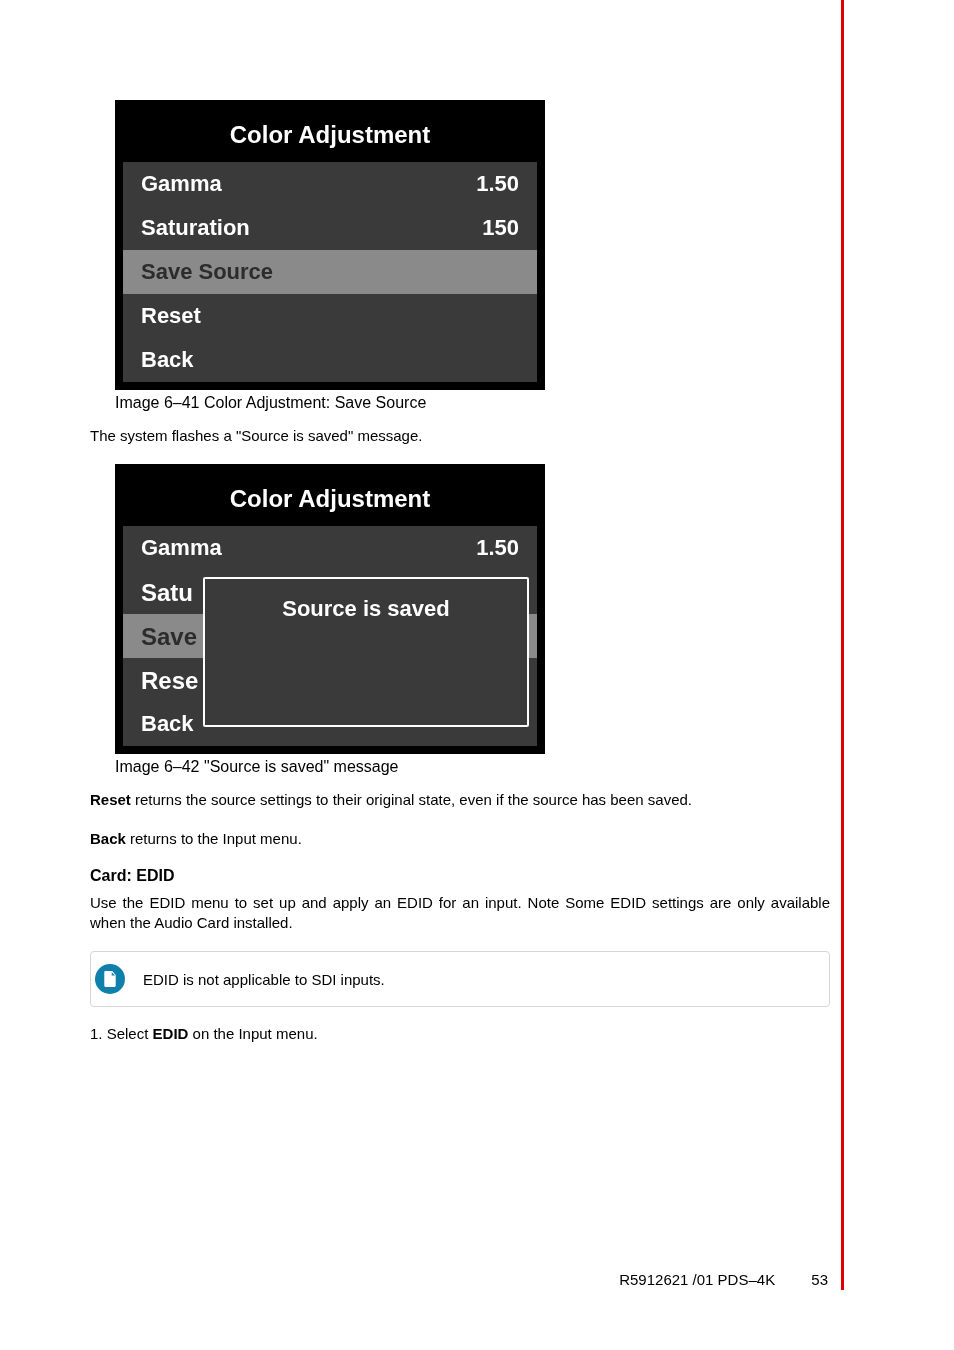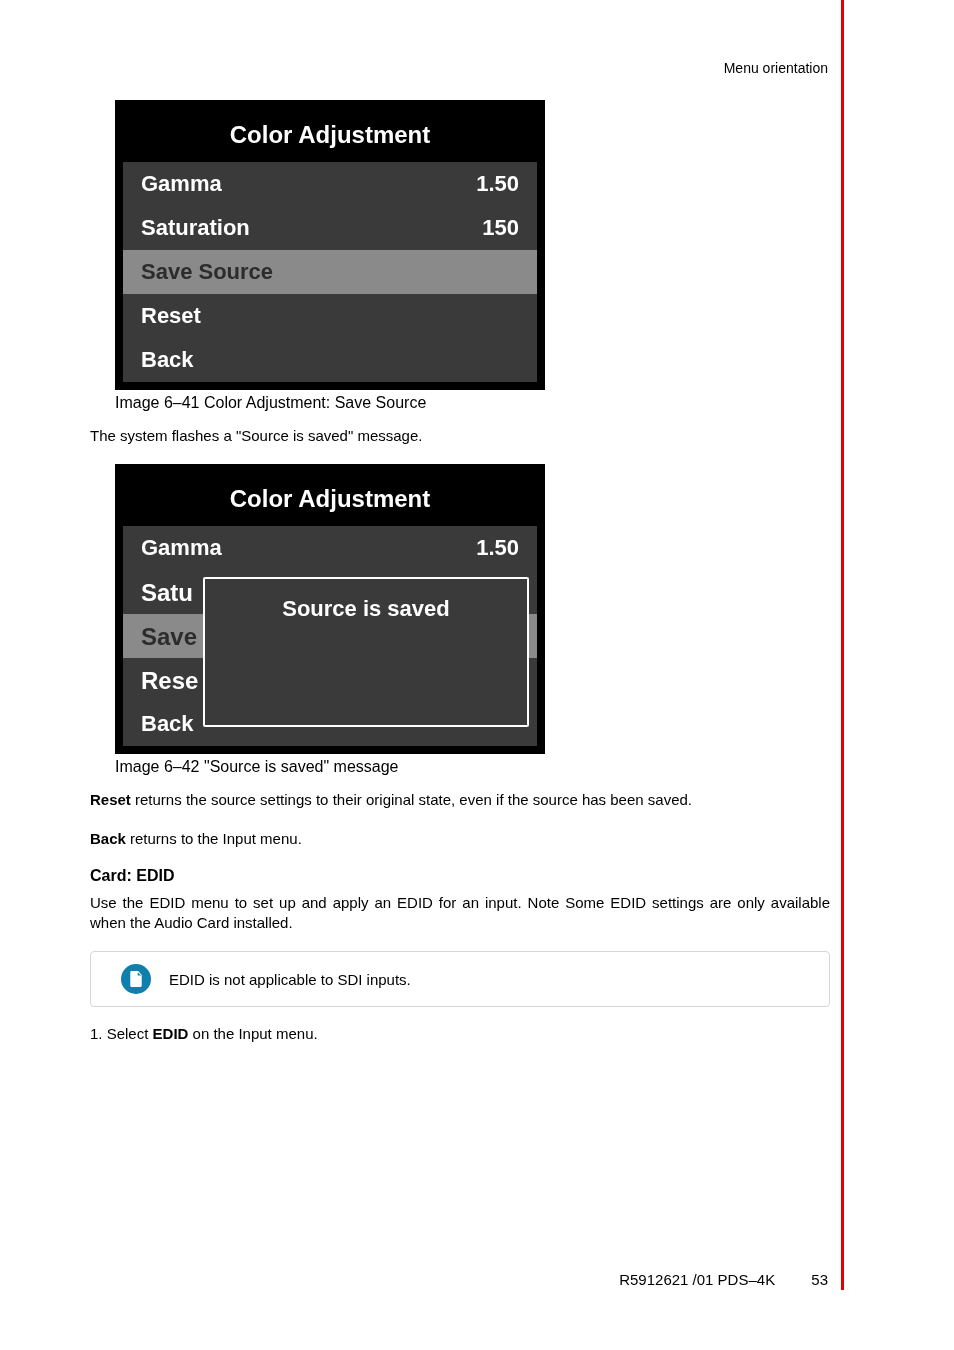--- a/index.html
+++ b/index.html
@@ -25,21 +25,21 @@
     padding:9px 18px;font-family:Verdana,Geneva,sans-serif;
   }
   .menu-row.highlight{background:#8a8a8a;color:#2c2c2c;}
   .menu-value{font-size:22px;font-weight:bold;}
   .caption{font-size:16px;margin:4px 0 14px 25px;}
   .para{font-size:15px;margin:0 0 18px 0;line-height:1.35;}
   .para.justify{text-align:justify;}
   .heading{font-size:16px;font-weight:bold;margin:18px 0 8px 0;}
   .note-box{
     border:1px solid #d6d6d6;border-radius:4px;display:flex;align-items:center;
-    gap:18px;padding:12px 30px;margin:6px 0 18px 0;
+    gap:18px;padding:12px 4px;margin:6px 0 18px 0;
   }
   .note-icon{
     width:30px;height:30px;border-radius:50%;background:#0f7fab;color:#fff;
     display:flex;align-items:center;justify-content:center;font-size:14px;flex:0 0 30px;
   }
   .note-icon svg{width:14px;height:16px;fill:#fff;}
   .note-text{font-size:15px;}
   .step{font-size:15px;margin:0;}
   .footer{position:absolute;bottom:62px;left:0;right:126px;text-align:right;font-size:15px;}
   .pgnum{margin-left:32px;}
@@ -58,21 +58,20 @@
   .cut-value{position:absolute;right:18px;top:9px;color:#fff;font-weight:bold;font-size:22px;font-family:Verdana,Geneva,sans-serif;}
   .cut-row.highlight{background:#8a8a8a;}
   .cut-row.highlight .cut-label{color:#2c2c2c;}
 </style>
 </head>
 <body>
 
 <div class="page">
   <div class="red-bar"></div>
 
-  <div class="header">Menu orientation</div>
 
   <div class="content">
 
     <div class="menu-panel">
       <div class="menu-title">Color Adjustment</div>
       <div class="menu-row">
         <span>Gamma</span>
         <span class="menu-value">1.50</span>
       </div>
       <div class="menu-row">

